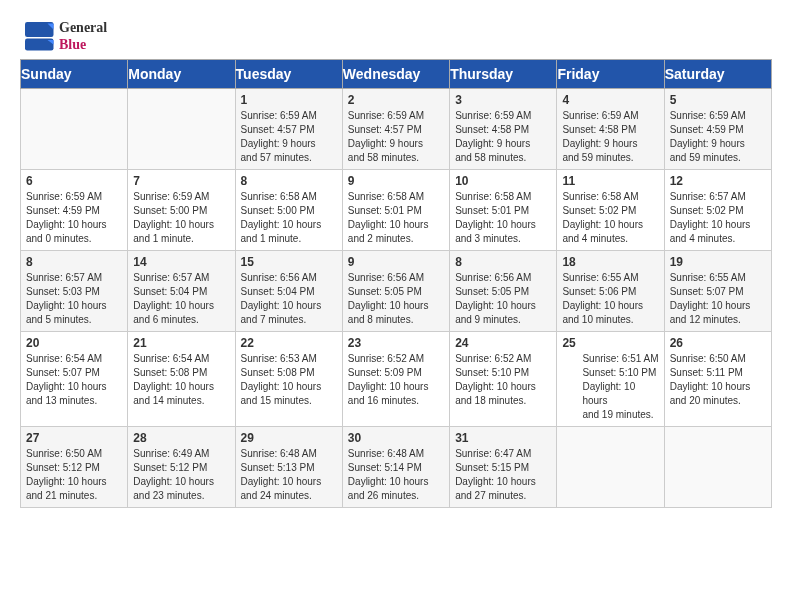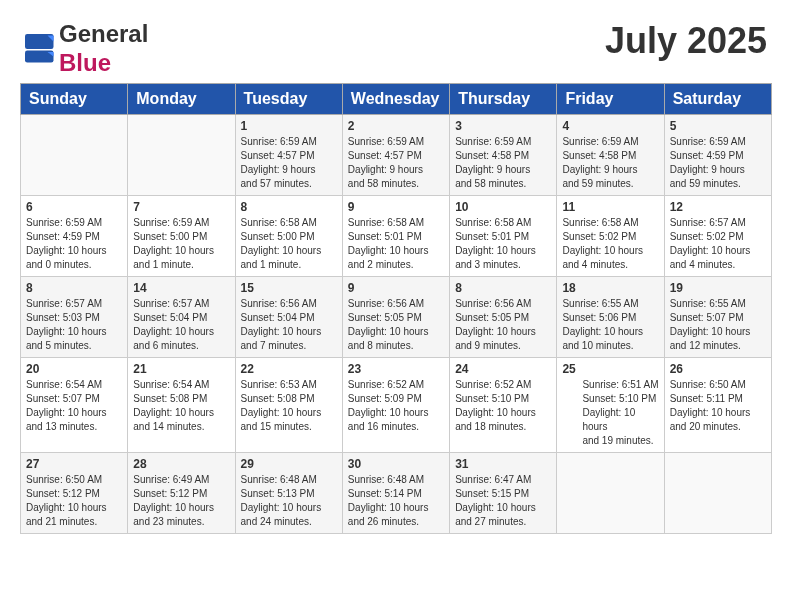--- a/index.html
+++ b/index.html
@@ -14,24 +14,25 @@
       display: flex;
       justify-content: space-between;
       align-items: flex-start;
       padding: 10px 15px 5px 15px;
     }
     .logo {
       display: flex;
       align-items: center;
     }
     .logo-text {
-      font-size: 24px;
+      font-size: 14px;
       font-weight: bold;
       color: #333;
       line-height: 1.2;
+      font-family: Liberation Serif, serif;
     }
     .logo-text .blue { color: #be185d; }
     .logo-icon {
       width: 30px;
       height: 30px;
       margin-right: 4px;
     }
     .title-block {
       text-align: right;
     }
@@ -47,23 +48,23 @@
     .calendar {
       width: 100%;
       border-collapse: collapse;
       margin: 0 10px;
       width: calc(100% - 20px);
       margin-left: 10px;
     }
     .calendar thead tr th {
       background-color: #2255aa;
       color: #fff;
-      font-size: 16px;
+      font-size: 14px;
       font-weight: bold;
-      padding: 6px 8px;
+      padding: 6px 0;
       text-align: left;
       border: 1px solid #aaa;
     }
     .calendar tbody tr td {
       vertical-align: top;
       border: 1px solid #ccc;
       padding: 4px 5px;
       width: 14.28%;
       min-height: 80px;
       font-size: 10.5px;
@@ -101,21 +102,20 @@
       <rect x="0" y="22" width="38" height="16" rx="3" fill="#2255aa"></rect>
       <polygon points="30,2 38,10 38,2" fill="#4488ff"></polygon>
       <polygon points="30,24 38,30 38,24" fill="#4488ff"></polygon>
     </svg>
     <div class="logo-text">
       <div>General</div>
       <div class="blue">Blue</div>
     </div>
   </div>
   <div class="title-block">
-    <div class="month-title">July 2025</div>
   </div>
 </div>
 
 <table class="calendar">
   <thead>
     <tr>
     <th>Sunday</th>
         <th>Monday</th>
         <th>Tuesday</th>
         <th>Wednesday</th>

